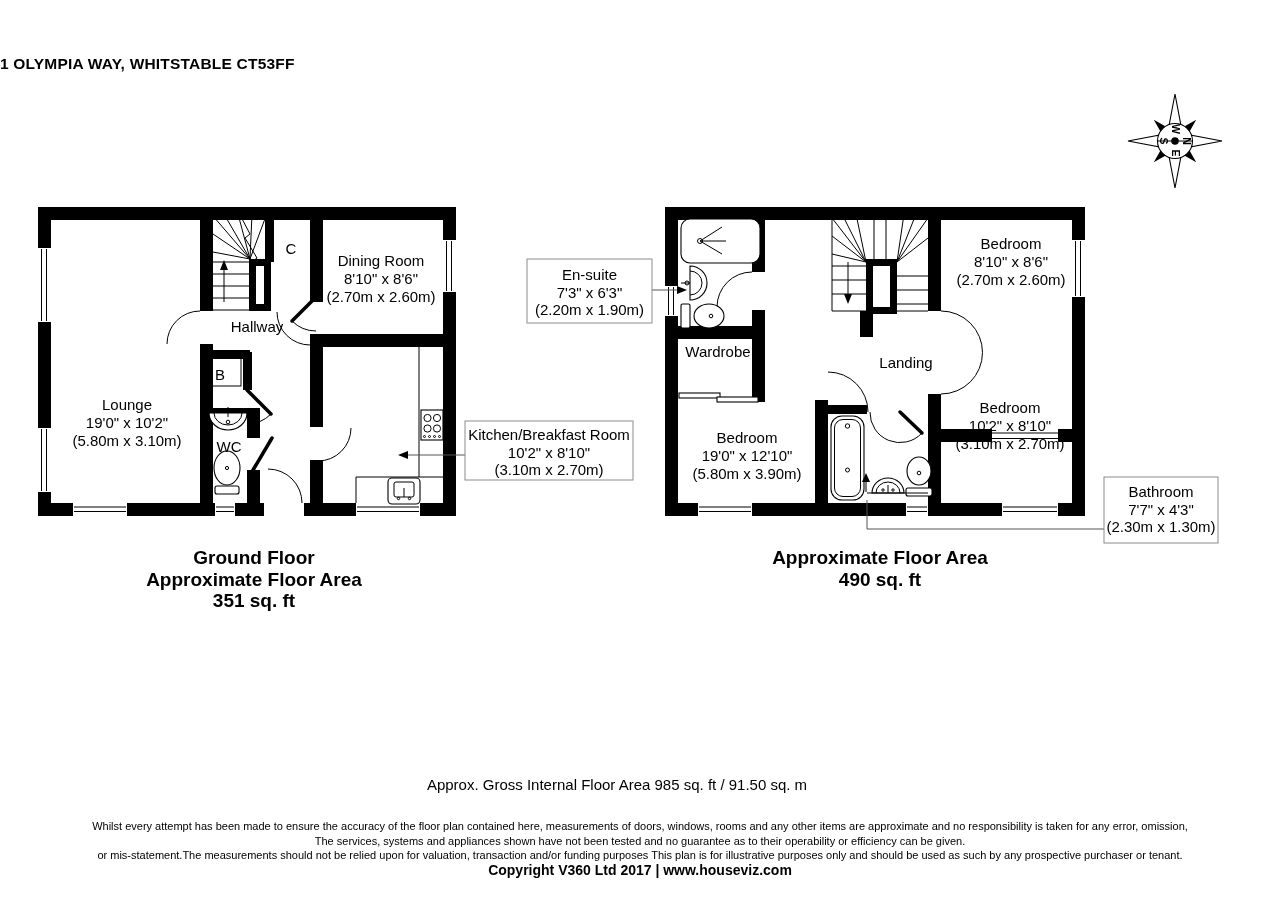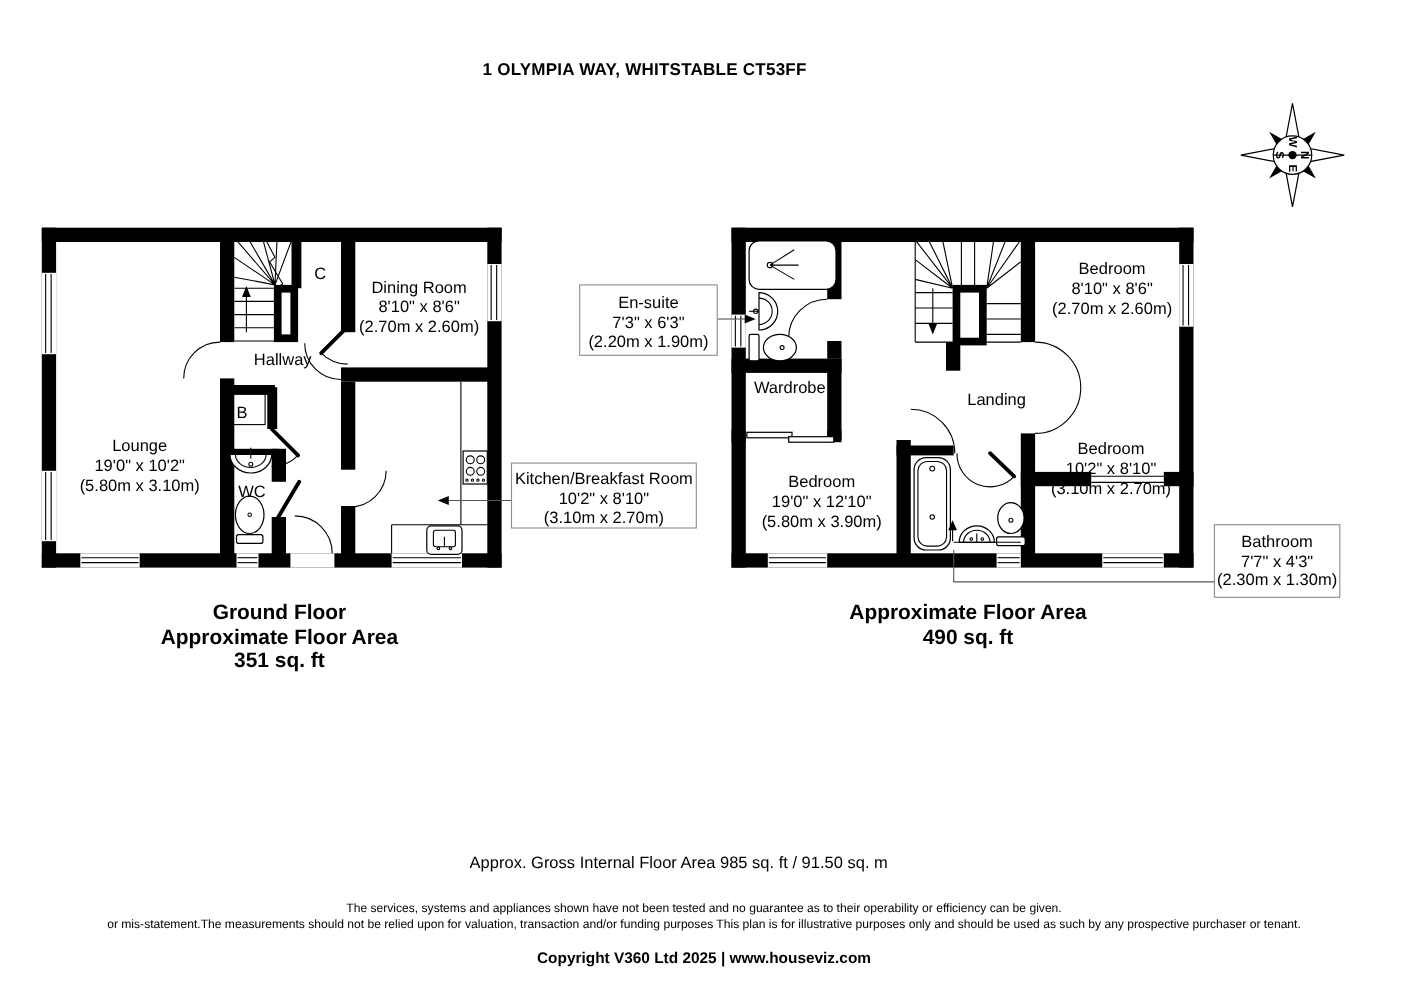--- a/index.html
+++ b/index.html
@@ -1,19 +1,19 @@
 <!DOCTYPE html>
 <html><head>
 <meta charset="utf-8">
 <style>
   html,body{margin:0;padding:0;background:#fff}
   .page{position:relative;width:1280px;height:905px;background:#fff;
         font-family:"Liberation Sans",sans-serif;color:#000;overflow:hidden}
   .abs{position:absolute}
-  .title{top:55px;left:0;width:1172px;text-align:center;font-weight:bold;font-size:15.5px;letter-spacing:.2px}
+  .title{top:55px;left:0;width:1172px;text-align:left;font-weight:bold;font-size:15.5px;letter-spacing:.2px}
   .sum{width:320px;text-align:center;font-weight:bold;font-size:19px;line-height:21.5px;top:547px}
   .sum-gf{left:94px}
   .sum-ff{left:720px}
   .gross{top:776px;left:0;width:1234px;text-align:center;font-size:15px}
   .disc{top:819px;left:0;width:1280px;text-align:center;font-size:11px;line-height:14.6px}
   .copy{top:862px;left:0;width:1280px;text-align:center;font-size:14px;font-weight:bold}
   svg.plansvg{position:absolute;top:0;left:0}
   .wl{fill:#000}
   .t{stroke:#000;stroke-width:1;fill:none}
   .t7{stroke:#000;stroke-width:7;fill:#fff}
@@ -307,19 +307,20 @@
   </div>
 
   <div class="abs sum sum-ff">
     <div>Approximate Floor Area</div>
     <div>490 sq. ft</div>
   </div>
 
   <div class="abs gross">Approx. Gross Internal Floor Area 985 sq. ft / 91.50 sq. m</div>
 
   <div class="abs disc">
+    <div>Whilst every attempt has been made to ensure the accuracy of the floor plan contained here, measurements of doors, windows, rooms and any other items are approximate and no responsibility is taken for any error, omission,</div>
     <div>The services, systems and appliances shown have not been tested and no guarantee as to their operability or efficiency can be given.</div>
     <div>or mis-statement.The measurements should not be relied upon for valuation, transaction and/or funding purposes This plan is for illustrative purposes only and should be used as such by any prospective purchaser or tenant.</div>
   </div>
 
-  <div class="abs copy">Copyright V360 Ltd 2025 | www.houseviz.com</div>
+  <div class="abs copy">Copyright V360 Ltd 2017 | www.houseviz.com</div>
 
 </div>
 
 </body></html>

